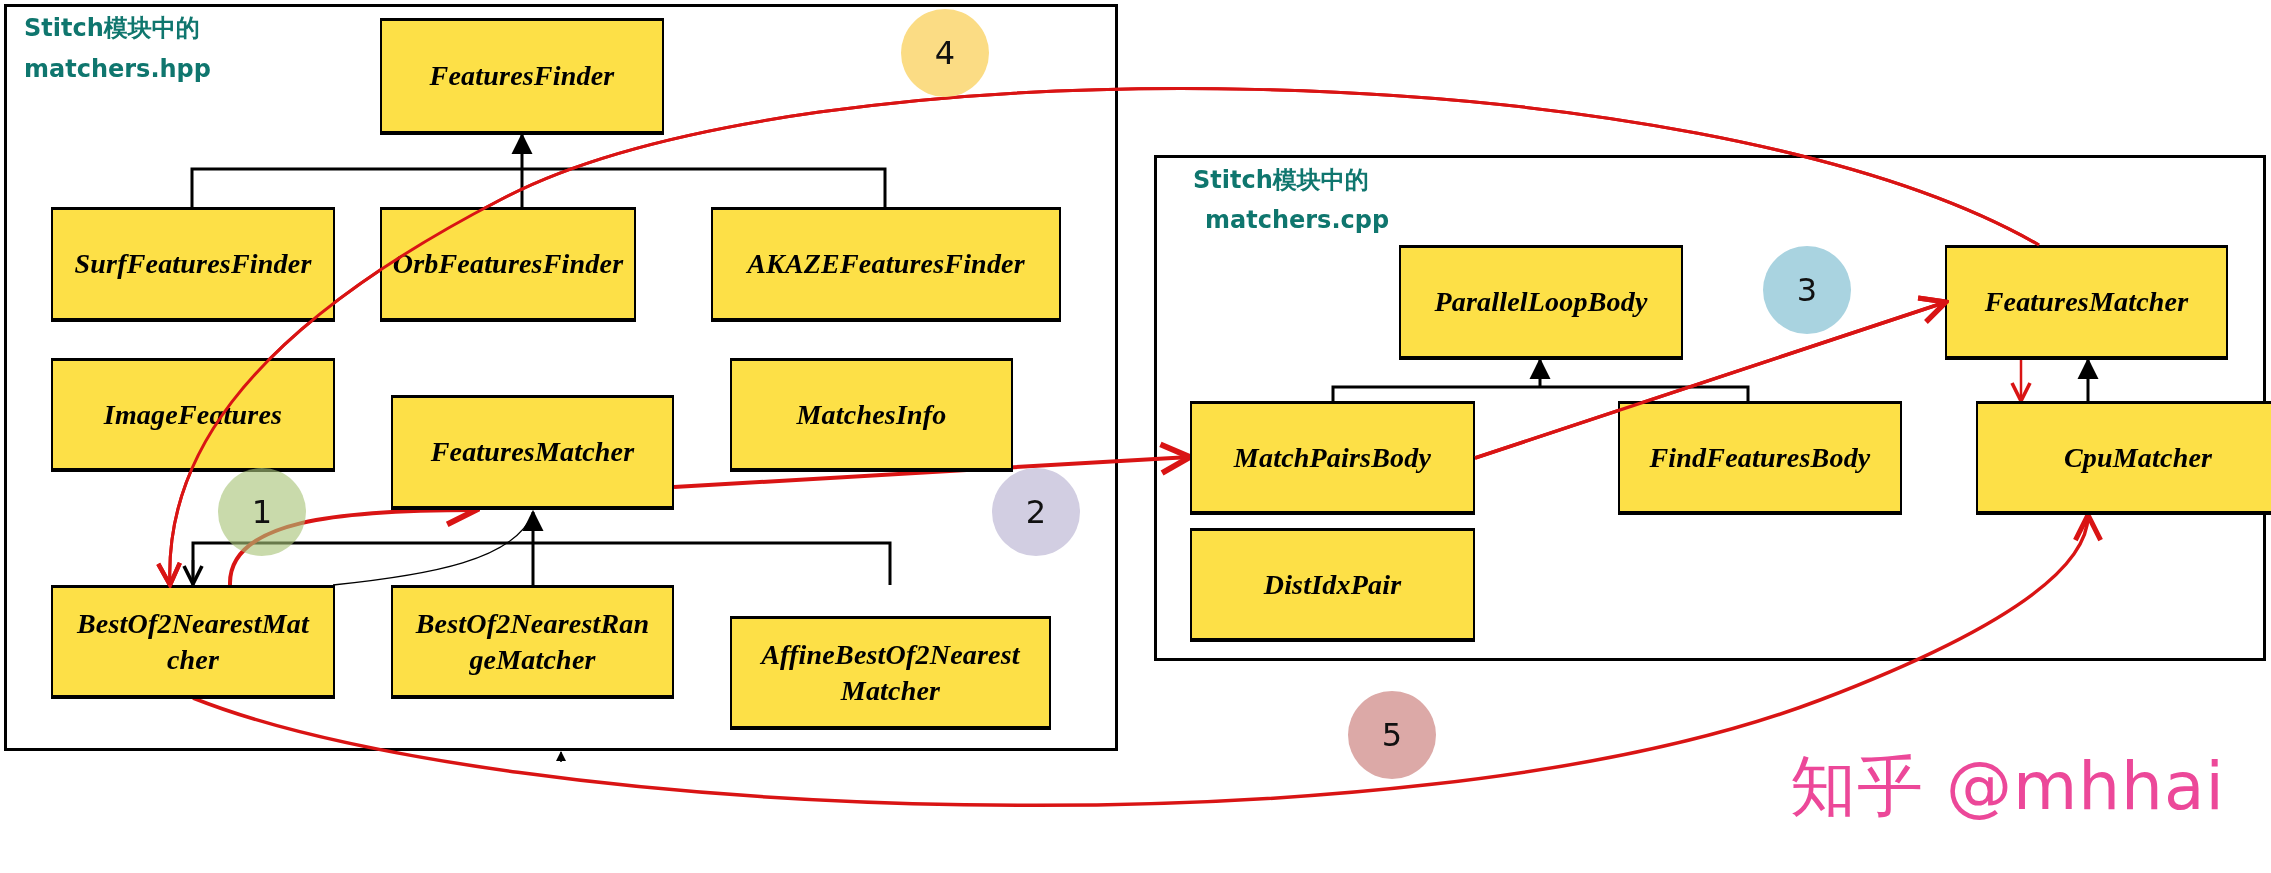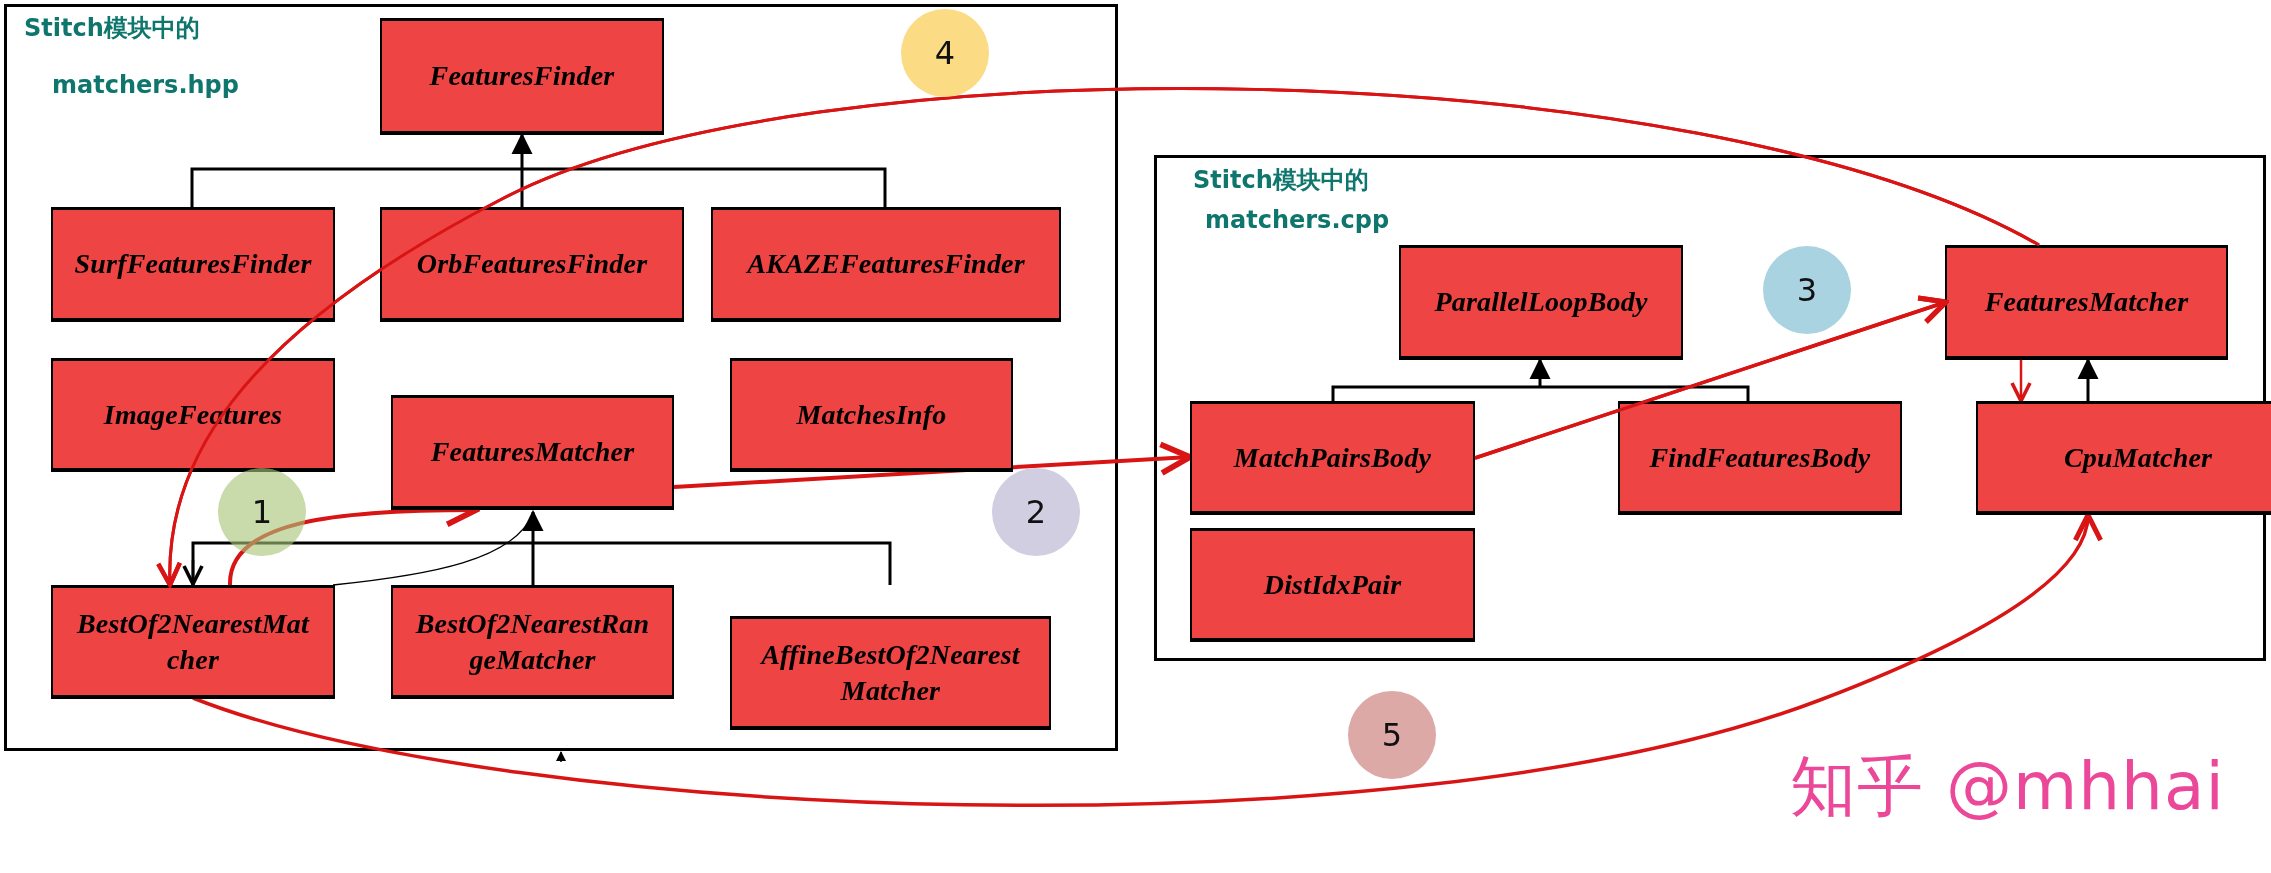--- a/index.html
+++ b/index.html
@@ -1,39 +1,39 @@
 <!DOCTYPE html>
 <html><head>
 <meta charset="utf-8">
 <style>
   html, body { margin: 0; padding: 0; background: #ffffff; }
   body { width: 2271px; height: 873px; position: relative; overflow: hidden; }
   #canvas { position: absolute; left: 0; top: 0; width: 2271px; height: 873px; }
   .frame { position: absolute; border: 3px solid #000; box-sizing: border-box; background: transparent; }
-  .cls { position: absolute; border: 2px solid #000; border-bottom-width: 4px; border-top-width: 3px; box-sizing: border-box; background: #ef4444;
+  .cls { position: absolute; border: 2px solid #000; border-bottom-width: 4px; border-top-width: 3px; box-sizing: border-box; background: #fde047;
          display: flex; align-items: center; justify-content: center; text-align: center;
          font-family: "Liberation Serif", "DejaVu Serif", serif; font-style: italic; font-weight: bold;
          font-size: 28px; line-height: 36px; color: #000; letter-spacing: 0.2px; padding: 0 4px; }
   .cls span { display: block; word-break: break-all; }
   .mod-label { position: absolute; font-family: "DejaVu Sans", "Liberation Sans", sans-serif; font-weight: bold; font-size: 24px; line-height: 36px; color: #0f766e; white-space: nowrap; }
   .badge { position: absolute; border-radius: 50%; display: flex; align-items: center; justify-content: center;
            font-family: "DejaVu Sans", "Liberation Sans", sans-serif; font-size: 32px; color: #111; }
   .watermark { position: absolute; font-family: "DejaVu Sans", "Liberation Sans", sans-serif; font-size: 66px; color: #ec4899; white-space: nowrap; letter-spacing: 1px; }
   svg#lines { position: absolute; left: 0; top: 0; overflow: visible; }
 </style>
 </head>
 <body>
 
 <div id="canvas">
 
   <div class="frame" style="left:4px;top:4px;width:1114px;height:747px;"></div>
   <div class="frame" style="left:1154px;top:155px;width:1112px;height:506px;"></div>
 
   <div class="mod-label" style="left:24px;top:10px;">Stitch模块中的</div>
-  <div class="mod-label" style="left:52px;top:51px;margin-top:16px;">matchers.hpp</div>
+  <div class="mod-label" style="left:24px;top:51px;">matchers.hpp</div>
   <div class="mod-label" style="left:1193px;top:162px;">Stitch模块中的</div>
   <div class="mod-label" style="left:1205px;top:202px;">matchers.cpp</div>
 
   <svg id="lines" width="2271" height="873">
     <defs>
       <marker id="tri-black" viewBox="0 0 10 10" refX="9" refY="5" markerWidth="7" markerHeight="9" orient="auto">
         <path d="M0,0 L10,5 L0,10 z" fill="#000"></path>
       </marker>
       <marker id="open-black" viewBox="0 0 10 10" refX="9" refY="5" markerWidth="9" markerHeight="9" orient="auto">
         <path d="M1,1 L9,5 L1,9" fill="none" stroke="#000" stroke-width="1.6"></path>
@@ -71,21 +71,21 @@
     <path d="M2039,245 C1700,50 800,40 500,200 C230,340 165,470 170,585" fill="none" stroke="#d91414" stroke-width="3" marker-end="url(#open-red)"></path>
     <path d="M193,698 C500,820 1400,860 1820,700 C2030,620 2088,560 2088,515" fill="none" stroke="#d91414" stroke-width="3.5" marker-end="url(#open-red)"></path>
   </svg>
 
   <div class="cls" style="left:380px;top:18px;width:284px;height:117px;">
       <span>FeaturesFinder</span>
     </div>
   <div class="cls" style="left:51px;top:207px;width:284px;height:115px;">
       <span>SurfFeaturesFinder</span>
     </div>
-  <div class="cls" style="left:380px;top:207px;width:304px;height:115px;">
+  <div class="cls" style="left:380px;top:207px;width:256px;height:115px;">
       <span>OrbFeaturesFinder</span>
     </div>
   <div class="cls" style="left:711px;top:207px;width:350px;height:115px;">
       <span>AKAZEFeaturesFinder</span>
     </div>
   <div class="cls" style="left:51px;top:358px;width:284px;height:114px;">
       <span>ImageFeatures</span>
     </div>
   <div class="cls" style="left:391px;top:395px;width:283px;height:115px;">
       <span>FeaturesMatcher</span>

